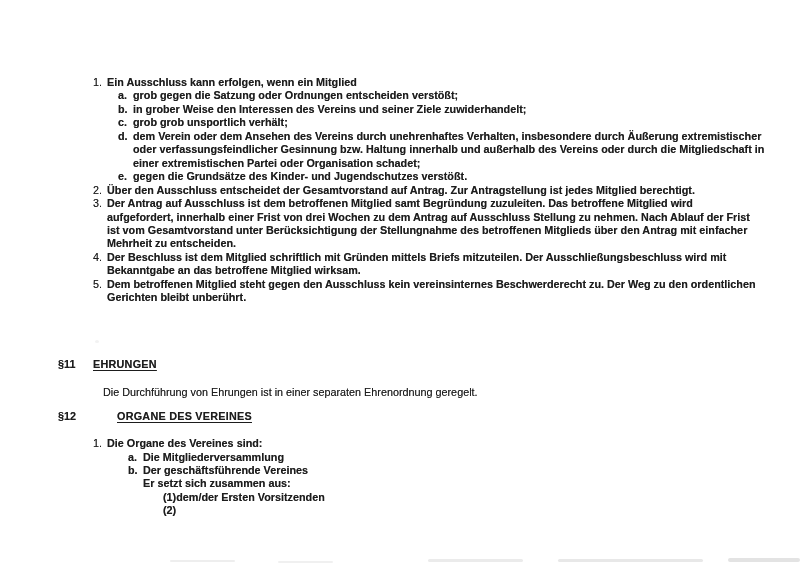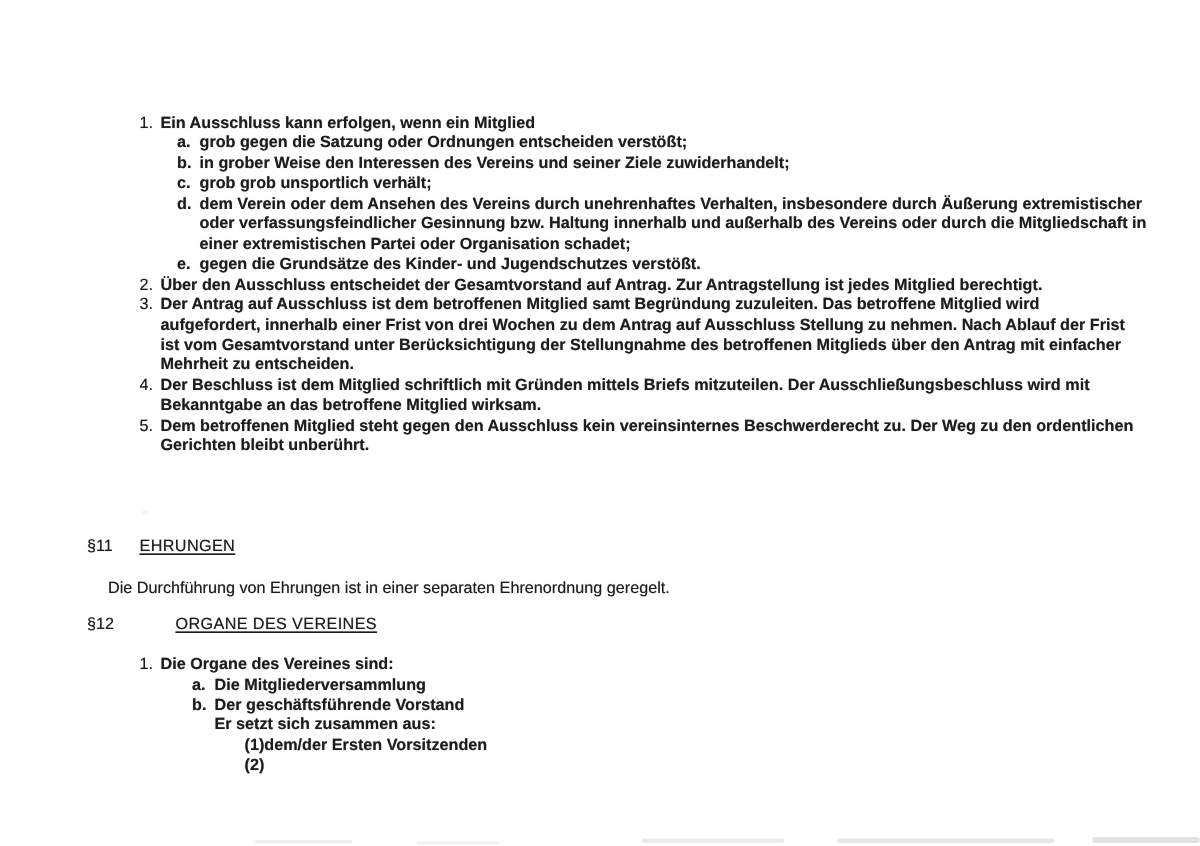--- a/index.html
+++ b/index.html
@@ -13,26 +13,26 @@
     text-shadow:0 0 .5px rgba(25,25,25,.6);
   }
   .olist{margin-left:35px;}
   .oli{display:flex;align-items:flex-start;}
   .m{flex:none;width:14px;}
   .t{flex:1;min-width:0;font-weight:bold;}
   .sublist{width:100%;}
   .sub1{margin-left:11px;}
   .sub2{margin-left:21px;}
   .m2{flex:none;width:15px;}
-  .heading{display:flex;font-weight:normal;align-items:flex-end;}
+  .heading{display:flex;font-weight:bold;align-items:flex-end;}
   .heading.h11{margin-top:53px;}
   .heading.h12{margin-top:10px;gap:24px;}
   .pnum{flex:none;width:35px;}
   .ptitle{text-decoration:underline;text-underline-offset:2px;text-decoration-thickness:1.4px;letter-spacing:.25px;}
-  .sec-body{margin-left:14px;margin-top:15px;}
+  .sec-body{margin-left:45px;margin-top:15px;}
   .list2{margin-top:14px;}
   .points{margin-left:20px;}
   .point{display:flex;}
   .pm{flex:none;}
   .artifact{position:absolute;border-radius:2px;}
   .a1{left:170px;top:560px;width:65px;height:2px;background:#eeeeee;}
   .a2{left:278px;top:561px;width:55px;height:2px;background:#f0f0f0;}
   .a3{left:428px;top:559px;width:95px;height:3px;background:#ebebeb;}
   .a4{left:558px;top:559px;width:145px;height:3px;background:#e8e8e8;}
   .a5{left:728px;top:558px;width:72px;height:4px;background:#e3e3e3;}
@@ -113,21 +113,21 @@
         <div class="t">
           <span>Die Organe des Vereines sind:</span>
           <div class="sublist sub2">
             <div class="oli">
               <span class="m2">a.</span>
               <div class="t">Die Mitgliederversammlung</div>
             </div>
             <div class="oli">
               <span class="m2">b.</span>
               <div class="t">
-                <span>Der geschäftsführende Vorstand</span>
+                <span>Der geschäftsführende Vereines</span>
                 <div class="note">Er setzt sich zusammen aus:</div>
                 <div class="points">
                   <div class="point">
                     <span class="pm">(1)</span>
                     <span>dem/der Ersten Vorsitzenden</span>
                   </div>
                   <div class="point">
                     <span class="pm">(2)</span>
                   </div>
                 </div>

